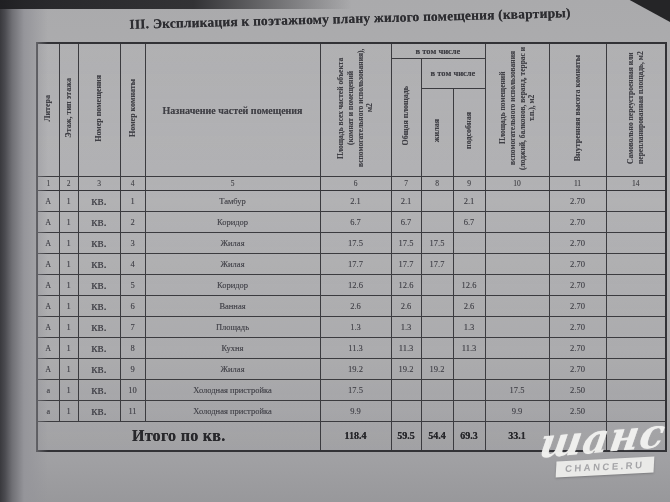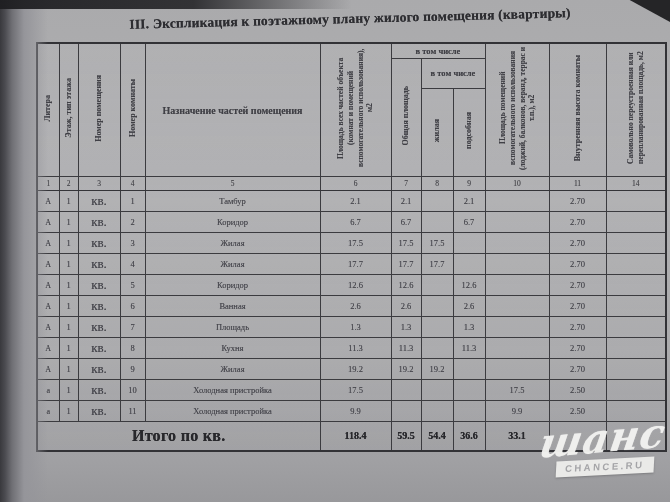--- a/index.html
+++ b/index.html
@@ -286,21 +286,21 @@
         <td class="c9"></td>
         <td class="c10">9.9</td>
         <td class="c11">2.50</td>
         <td class="c12"></td>
       </tr>
       <tr class="totalrow">
       <td colspan="5" class="lbl">Итого по кв.</td>
       <td>118.4</td>
       <td>59.5</td>
       <td>54.4</td>
-      <td>36.6</td>
+      <td>69.3</td>
       <td>33.1</td>
       <td></td>
       <td></td>
     </tr>
   </tbody>
 </table>
 
 <div class="watermark-script">шанс</div>
 <div class="watermark-label">CHANCE.RU</div>
 

